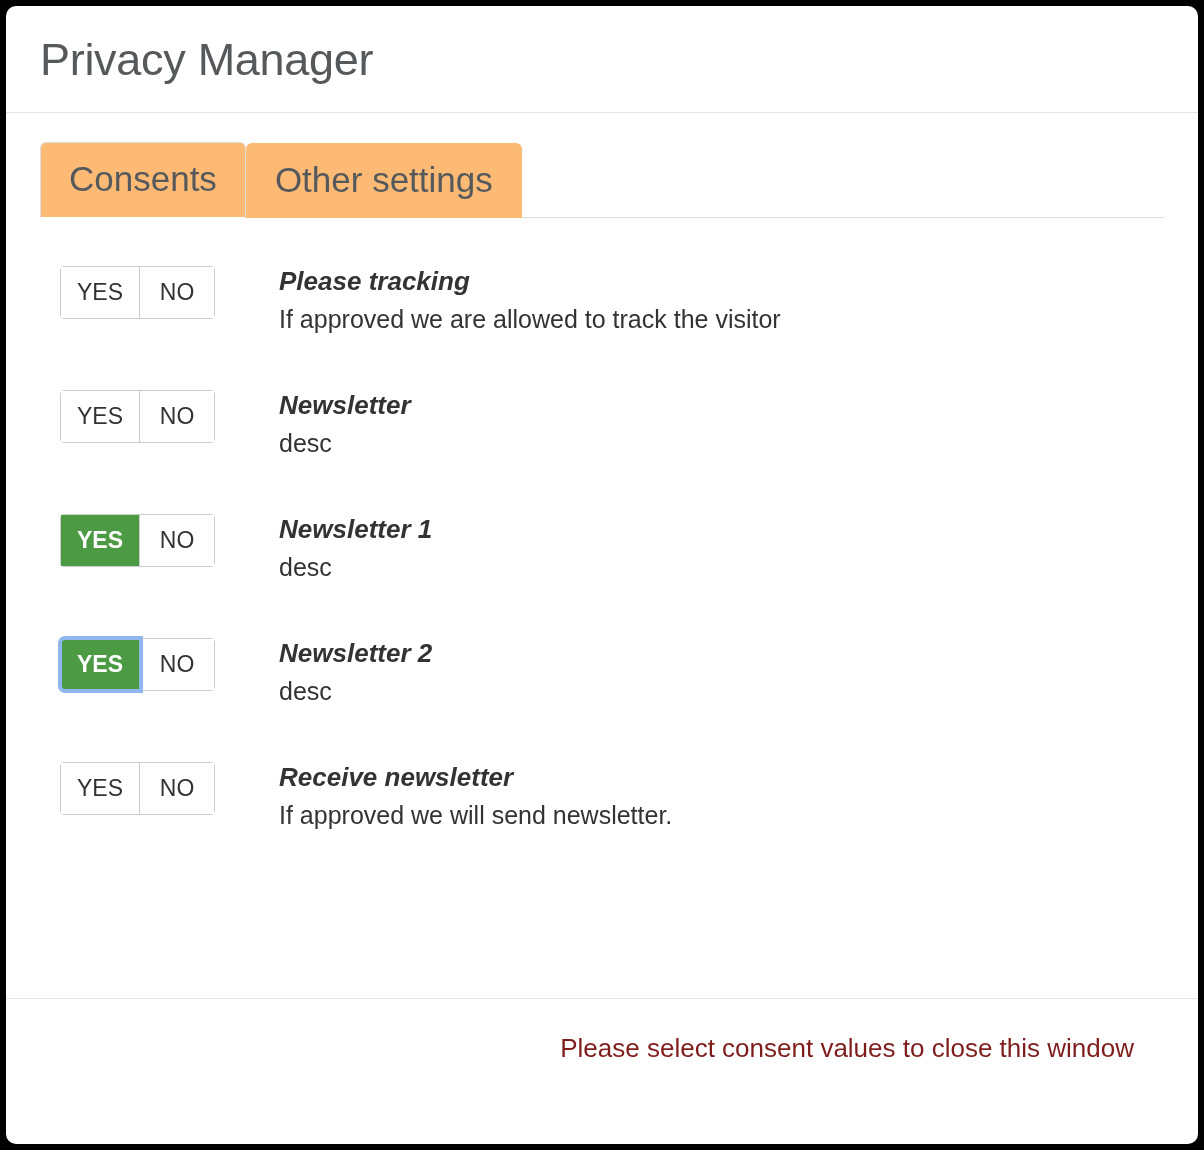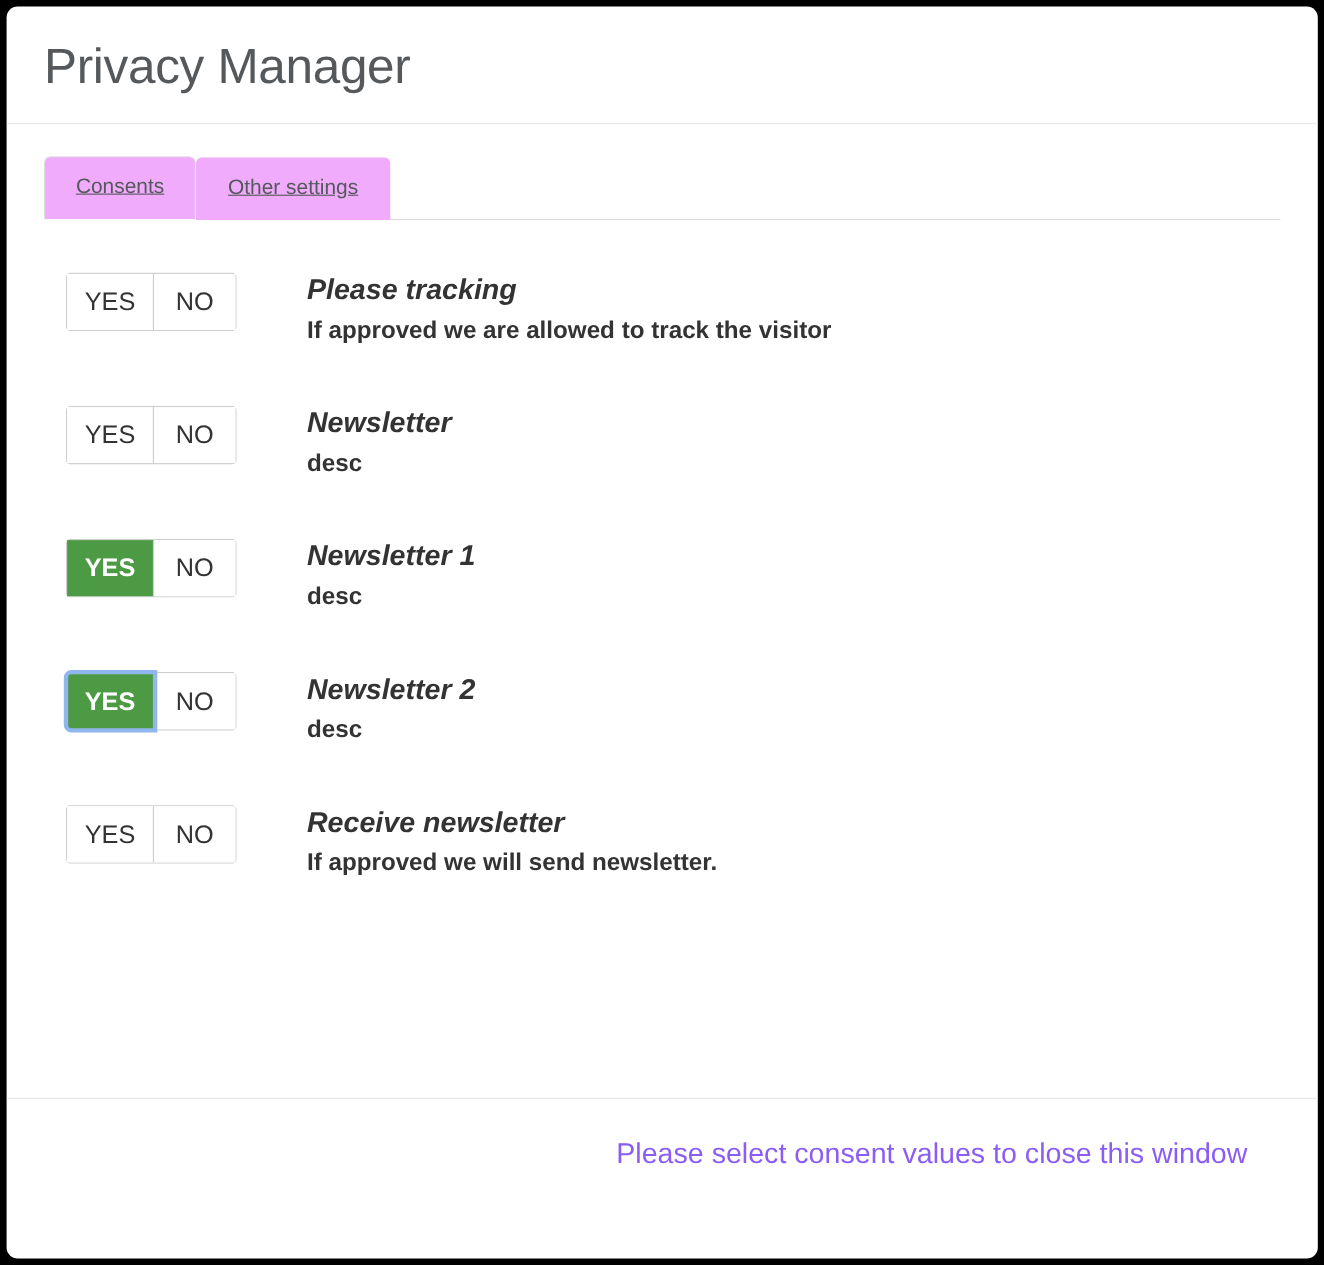--- a/index.html
+++ b/index.html
@@ -41,31 +41,30 @@
       display: flex;
       flex-direction: column;
     }
     .tabs {
       display: flex;
       align-items: flex-end;
       border-bottom: 1px solid #ddd;
       margin-bottom: 48px;
     }
     .tab {
-      font-size: 19px;
+      font-size: 35px;
       color: #56595c;
       padding: 16px 28px 18px;
       border: 1px solid transparent;
       border-bottom: none;
       position: relative;
       top: 1px;
       cursor: pointer;
-      background: #f0abfc;
+      background: #fdba74;
       border-radius: 6px 6px 0 0;
-      text-decoration: underline;
     }
     .tab.active {
       border-color: #ddd;
       border-bottom: 1px solid #fff;
     }
     .tab.inactive {
       color: #56595c;
     }
     .consents-list {
       display: flex;
@@ -114,32 +113,32 @@
     }
     .consent-text { }
     .consent-title {
       font-size: 26px;
       font-weight: 700;
       font-style: italic;
       color: #333;
       margin-bottom: 8px;
     }
     .consent-desc {
-      font-size: 22px;
+      font-size: 25px;
       color: #333;
-      font-weight: 700;
+      font-weight: 400;
     }
     .modal-footer {
       border-top: 1px solid #e6e6e6;
       padding: 34px 64px 80px;
       text-align: right;
     }
     .footer-msg {
       font-size: 26px;
-      color: #8b5cf6;
+      color: #7f1d1d;
     }
   </style>
 </head>
 <body>
 
 <div class="modal">
 
   <div class="modal-header">
     <h1 class="modal-title">Privacy Manager</h1>
   </div>

